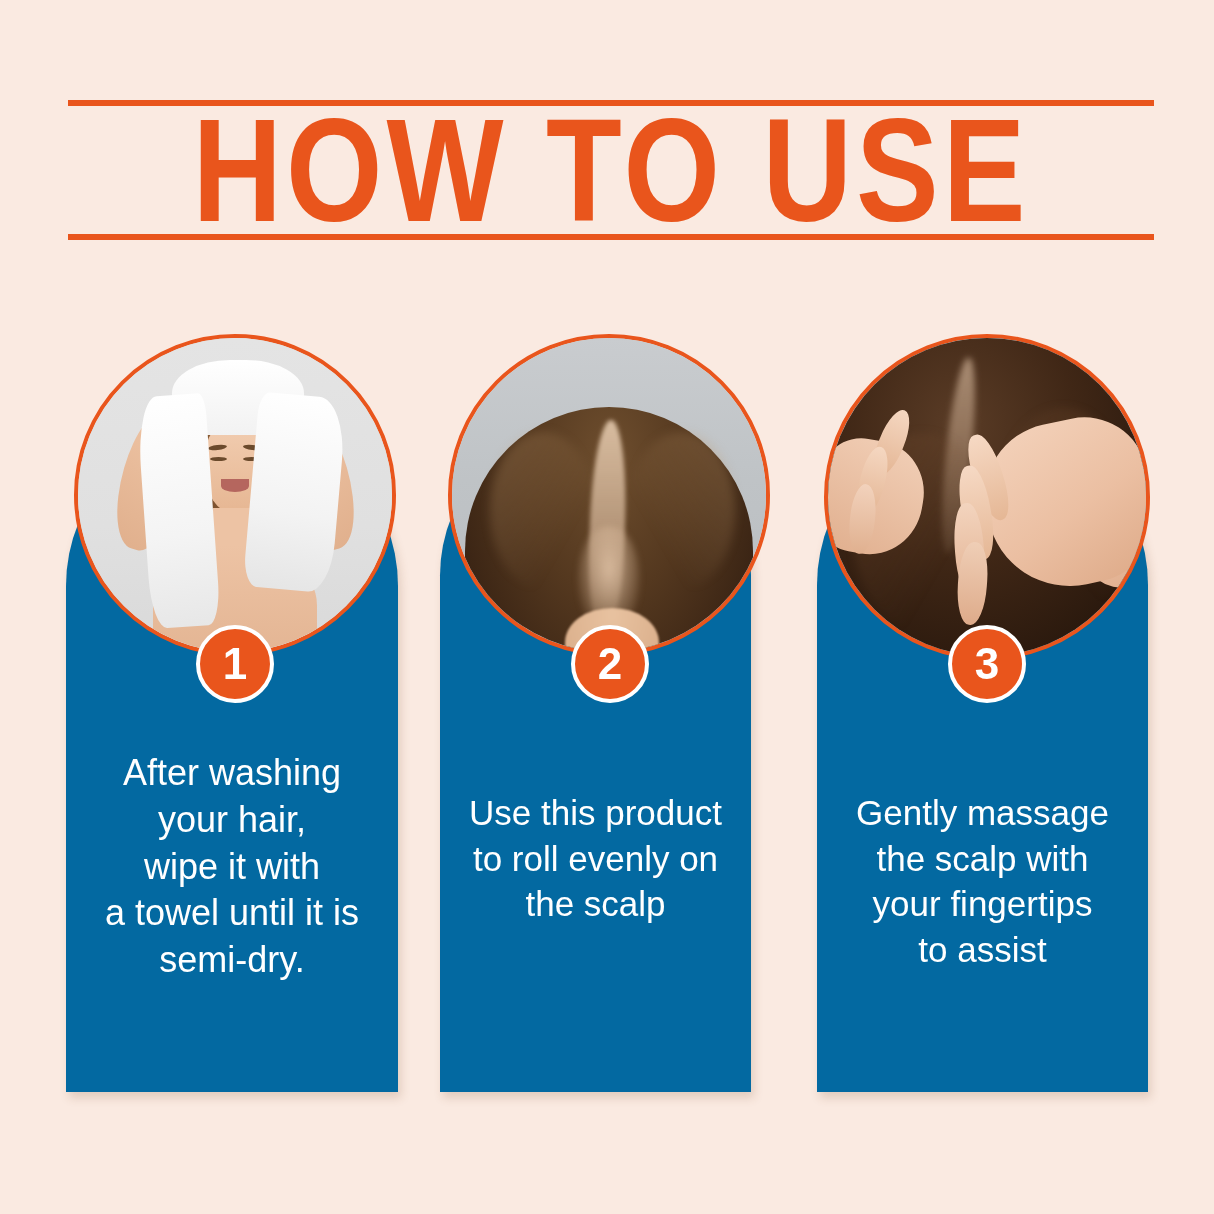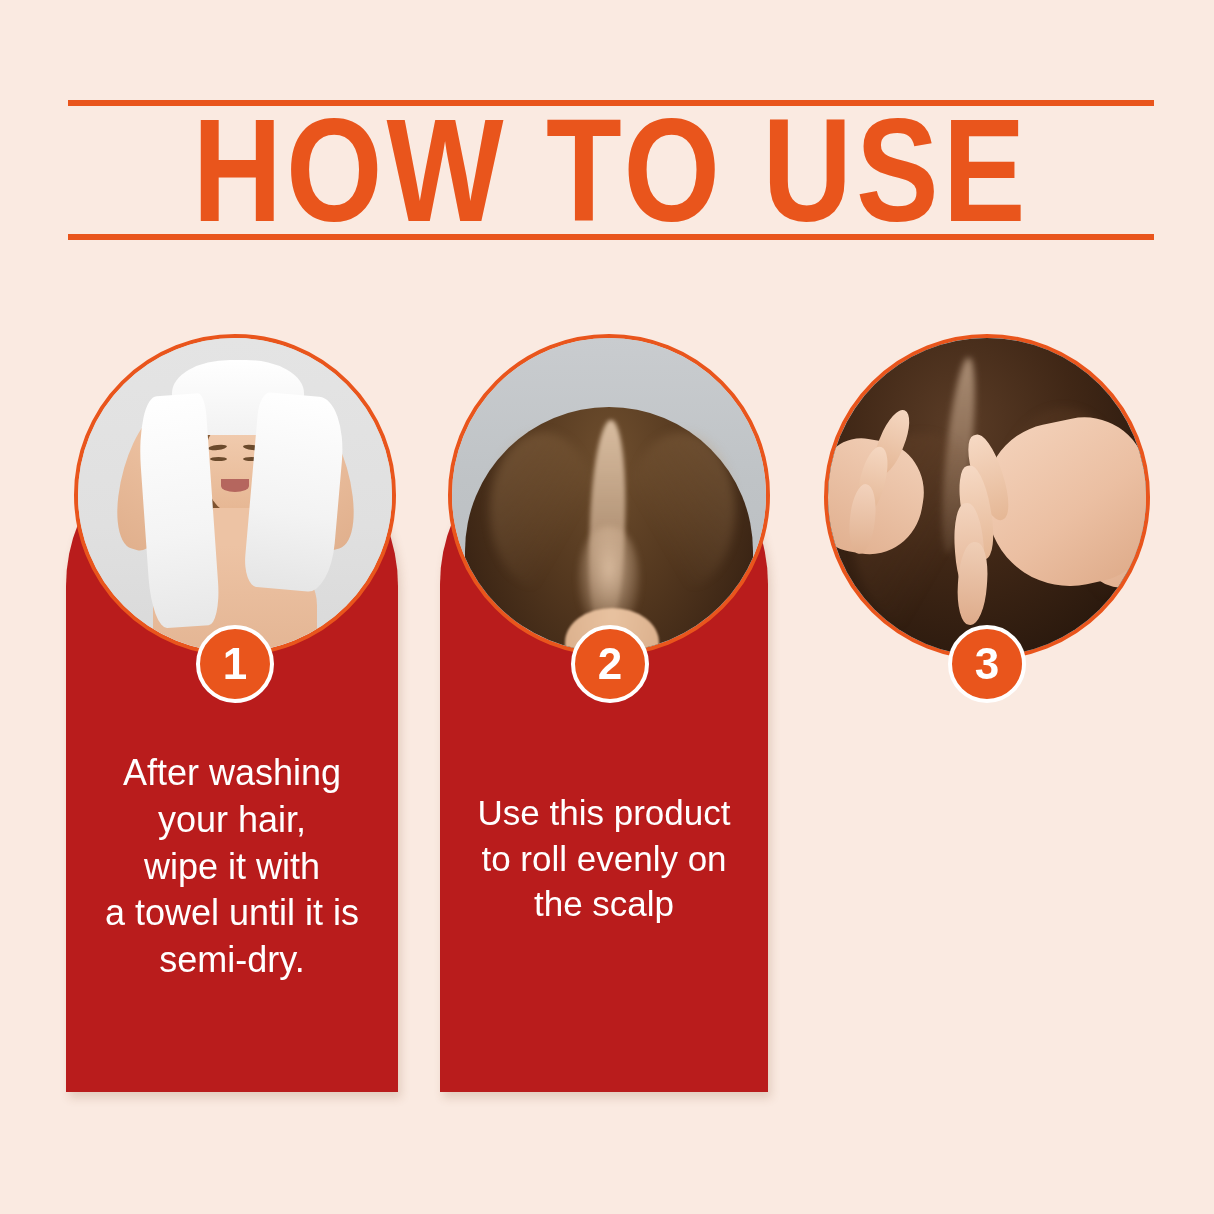--- a/index.html
+++ b/index.html
@@ -51,21 +51,21 @@
   
   .cards {
     position: absolute;
     left: 0;
     top: 0;
     width: 1214px;
     height: 1214px;
   }
   .card {
     position: absolute;
-    background: #b91c1c;
+    background: #0369a1;
     box-shadow: 3px 6px 10px rgba(120, 70, 40, 0.18);
     overflow: hidden;
   }
   .card .body {
     position: absolute;
     left: 0;
     right: 0;
     color: #FFFFFF;
     text-align: center;
     font-size: 35px;
@@ -77,22 +77,22 @@
   }
 
   
   #card-1 {
     left: 66px;  top: 420px;  width: 332px; height: 672px;
     border-top-left-radius: 166px; border-top-right-radius: 166px;
   }
   #card-1 .body { top: 330px; font-size: 36px; }
 
   #card-2 {
-    left: 440px; top: 420px;  width: 328px; height: 672px;
-    border-top-left-radius: 168px; border-top-right-radius: 168px;
+    left: 440px; top: 420px;  width: 292px; height: 672px;
+    border-top-left-radius: 168px; border-top-right-radius: 168px; padding-left: 19px;
   }
   #card-2 .body { top: 370px; }
 
   #card-3 {
     left: 817px; top: 420px;  width: 331px; height: 672px;
     border-top-left-radius: 165px; border-top-right-radius: 165px;
   }
   #card-3 .body { top: 370px; }
 
   
@@ -297,20 +297,26 @@
       <div class="s2-head"></div>
       <div class="s2-sheen"></div>
       <div class="s2-sheen2"></div>
       <div class="s2-part"></div>
       <div class="s2-skin"></div>
       <div class="s2-forehead"></div>
     </div>
   </div>
   <div class="badge" id="badge-2">2</div>
 
+  <div class="card" id="card-3">
+    <div class="body">Gently massage
+the scalp with
+your fingertips
+to assist</div>
+  </div>
   <div class="photo" id="photo-3">
     <div class="scene">
       <div class="s3-bg"></div>
       <div class="s3-hair"></div>
       <div class="s3-part"></div>
       <div class="s3-strand-a"></div>
       <div class="s3-strand-b"></div>
       <div class="s3-hand-l"></div>
       <div class="s3-fing-l1"></div>
       <div class="s3-fing-l2"></div>

